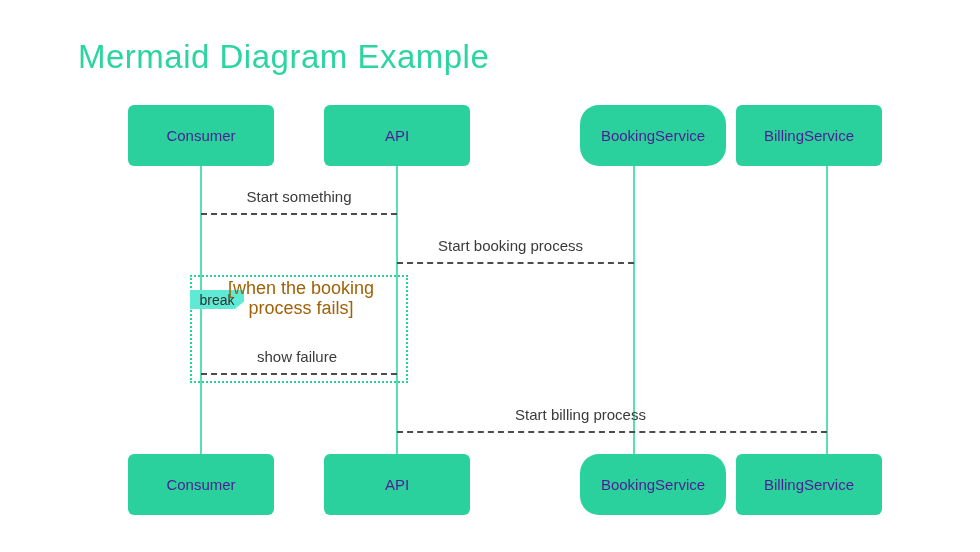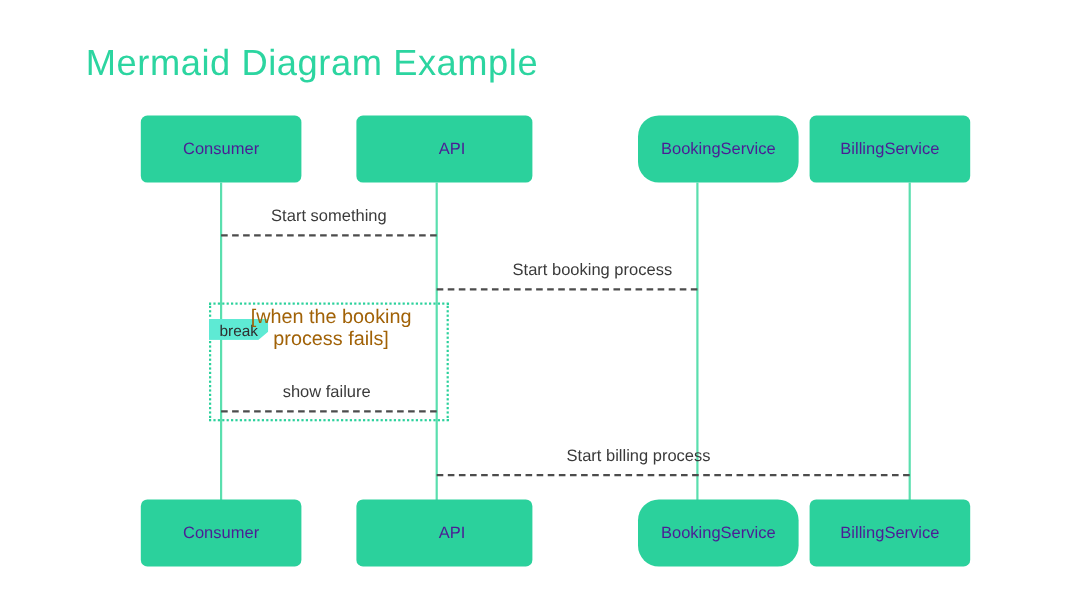--- a/index.html
+++ b/index.html
@@ -28,21 +28,21 @@
     height: 61px;
     background: #2bd19c;
     border-radius: 6px;
     display: flex;
     align-items: center;
     justify-content: center;
     font-size: 15px;
     color: #4c1d95;
   }
   .ax0 { left: 128px; }
-  .ax1 { left: 324px; padding-left: 14px; }
+  .ax1 { left: 324px; }
   .ax2 { left: 580px; border-radius: 19px; }
   .ax3 { left: 736px; }
   .arow-top { top: 105px; }
   .arow-bottom { top: 454px; }
   
   .lifeline {
     position: absolute;
     top: 166px;
     height: 289px;
     width: 2px;
@@ -60,21 +60,21 @@
     color: #3a3a3a;
     line-height: 18px;
   }
   .msg-line {
     position: absolute;
     height: 0;
     border-top: 2px dashed #4c4c4c;
   }
   .m0-label { left: 201px; top: 188px; width: 196px; }
   .m0-line  { left: 201px; top: 213px; width: 196px; }
-  .m1-label { left: 397px; top: 237px; width: 227px; padding-left: 28px; }
+  .m1-label { left: 397px; top: 237px; width: 227px; }
   .m1-line  { left: 397px; top: 262px; width: 237px; }
   .m2-label { left: 201px; top: 348px; width: 192px; }
   .m2-line  { left: 201px; top: 373px; width: 196px; }
   .m3-label { left: 397px; top: 406px; width: 367px; }
   .m3-line  { left: 397px; top: 431px; width: 430px; }
   
   .break-frame {
     position: absolute;
     left: 190px;
     top: 275px;

